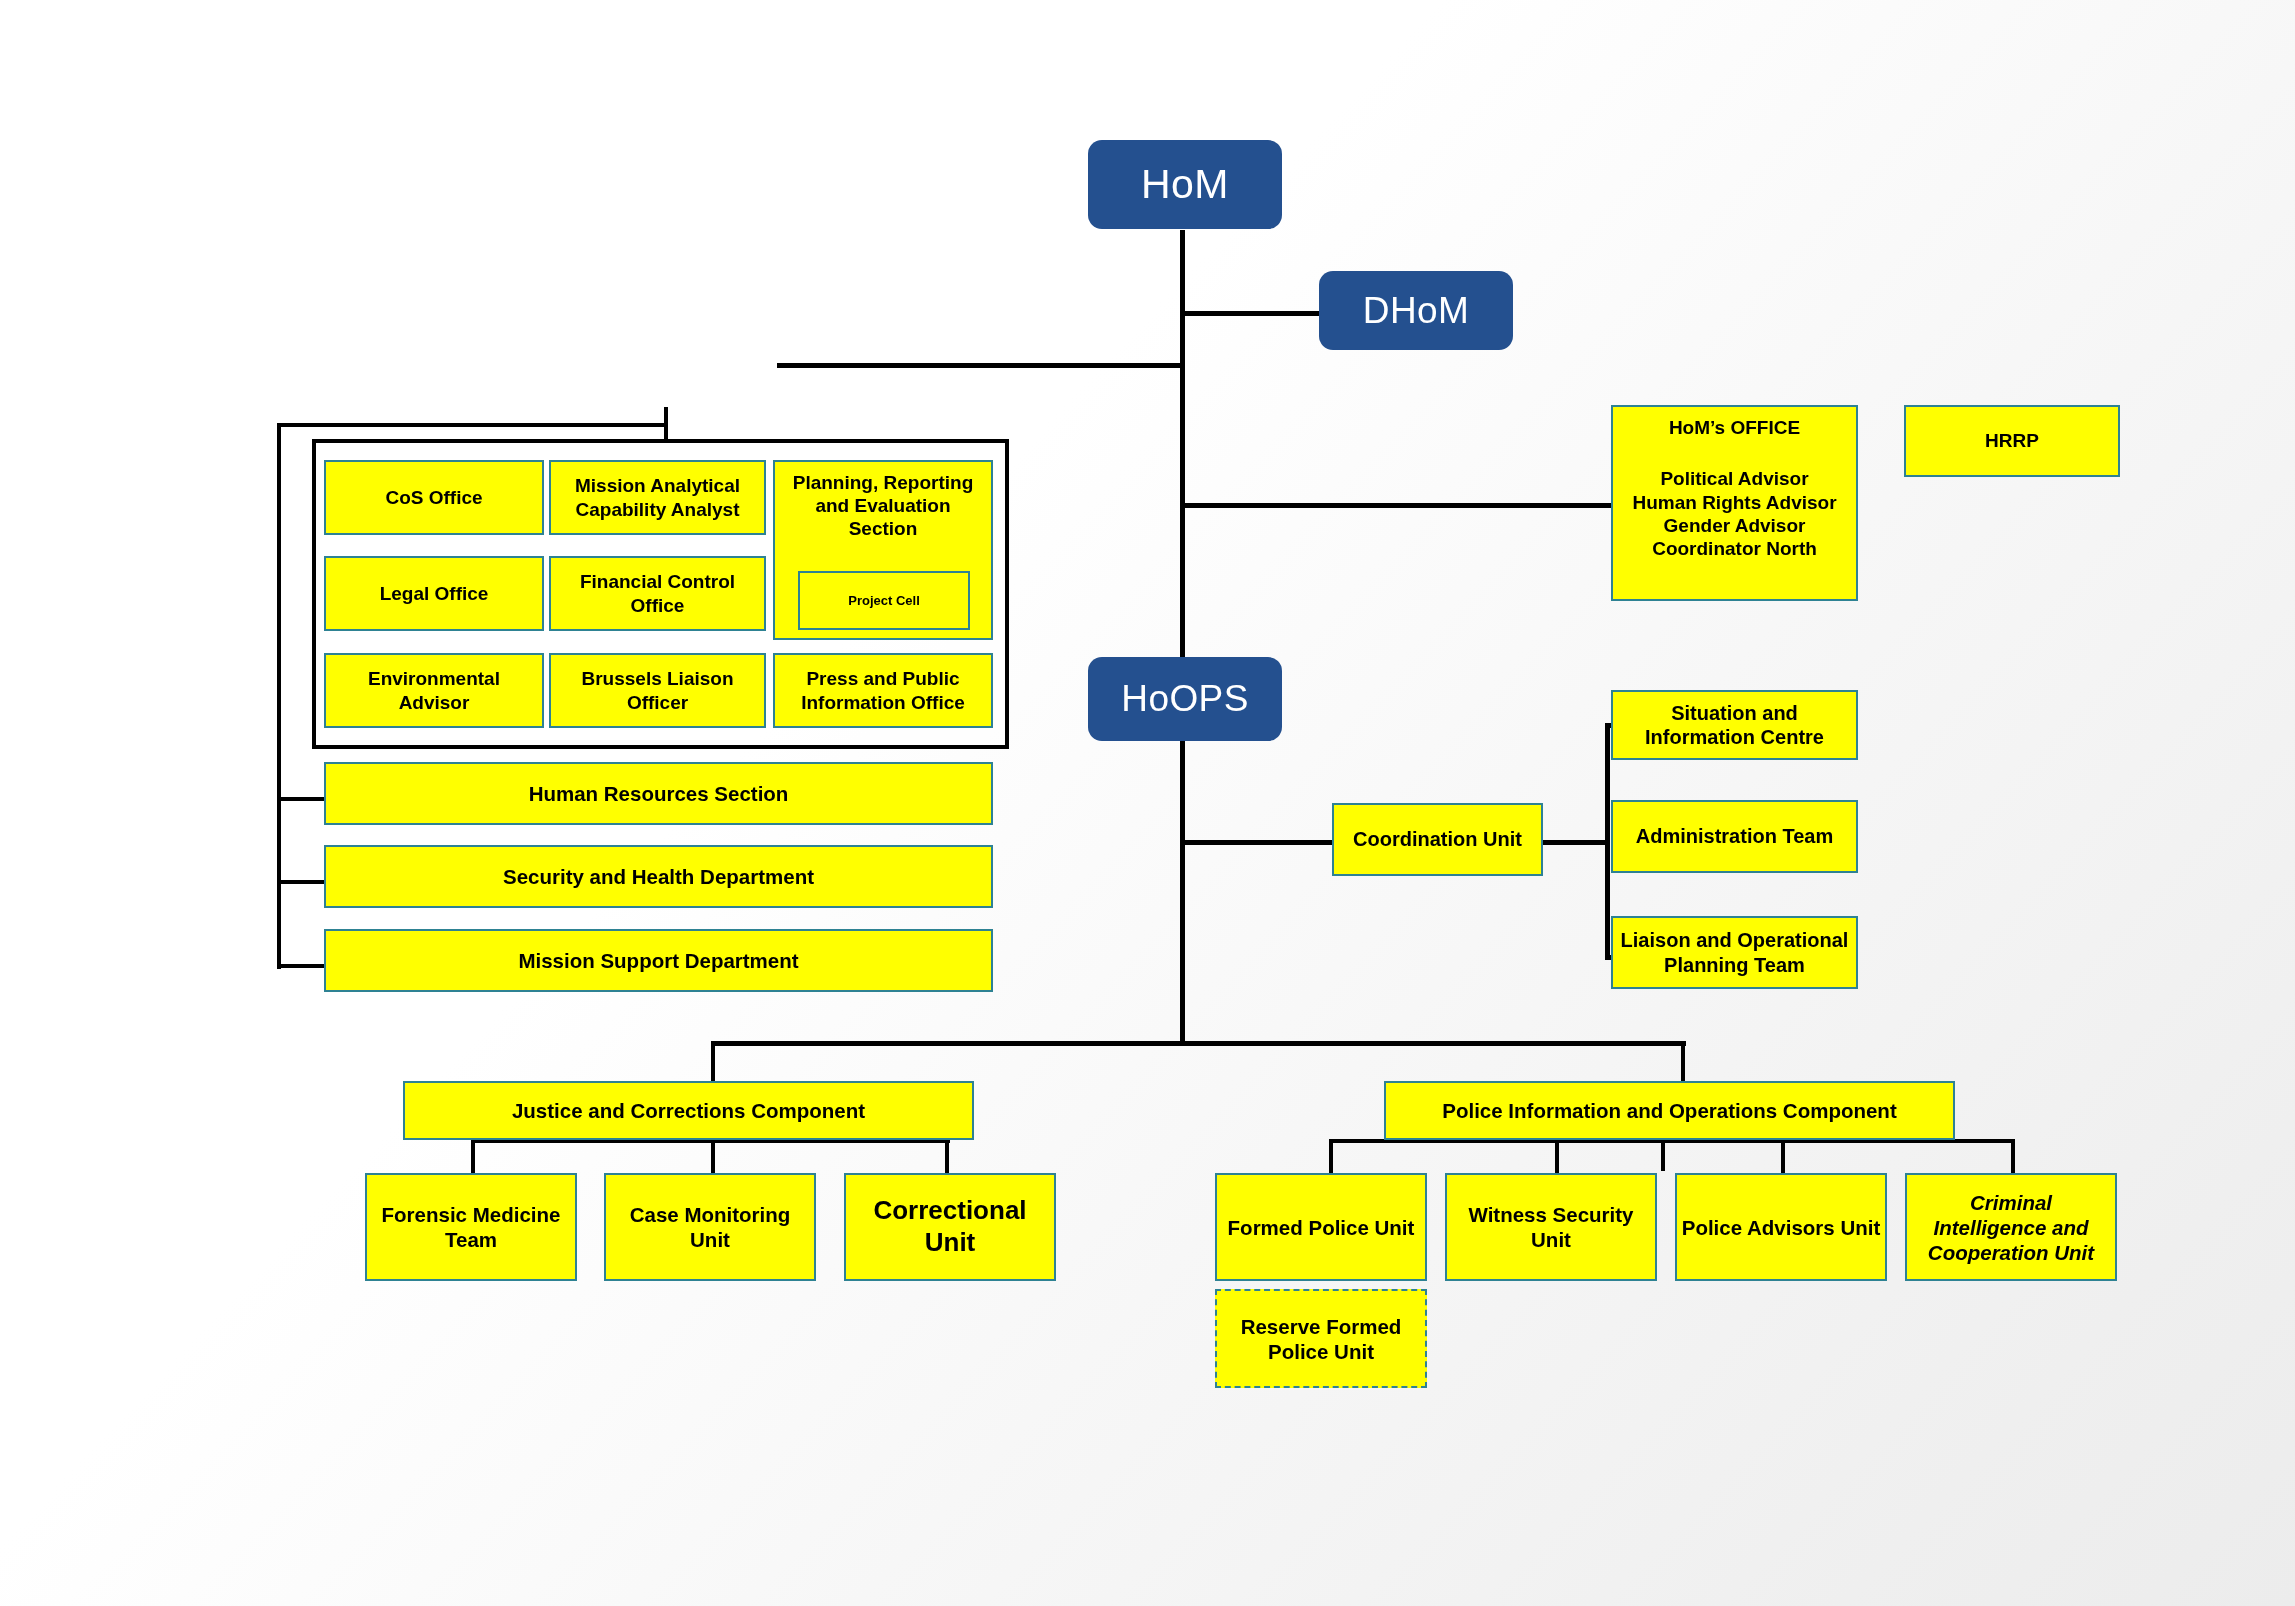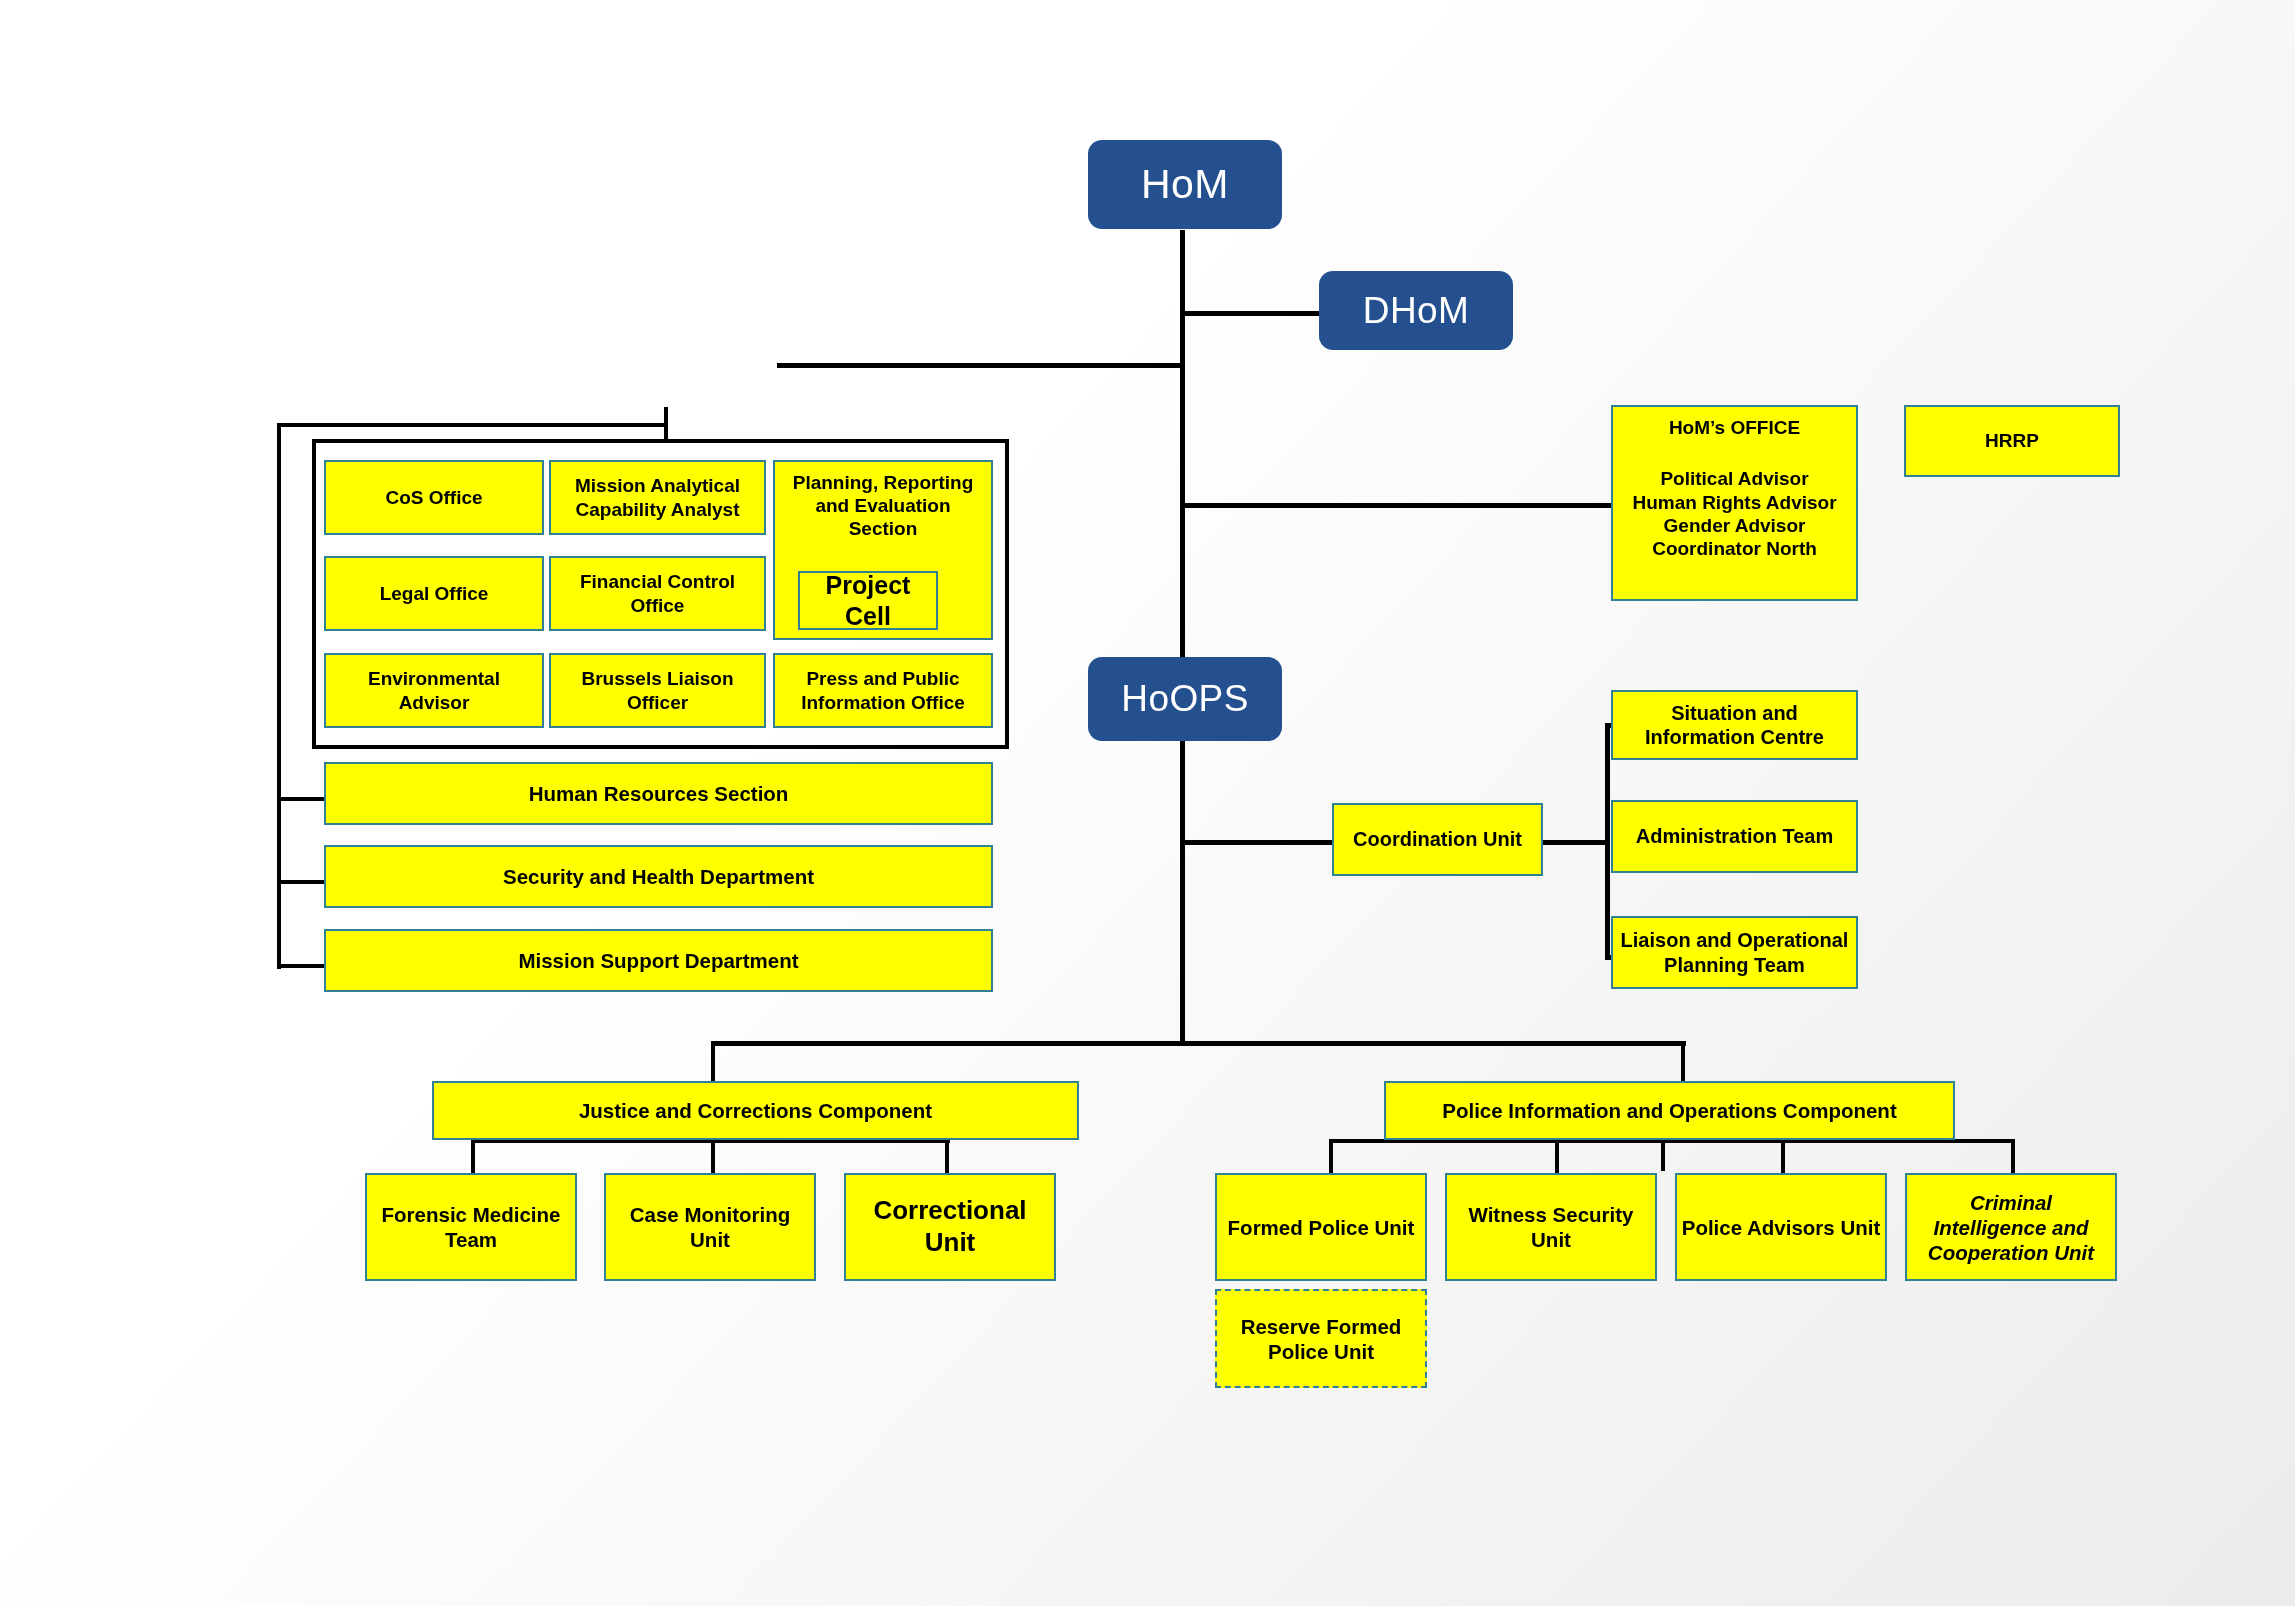--- a/index.html
+++ b/index.html
@@ -167,21 +167,21 @@
 
   <div class="ybox" style="left:549px; top:460px; width:217px; height:75px; font-size:19px;">
     <span>Mission Analytical Capability Analyst</span>
   </div>
 
   <div class="ybox tall-head" style="left:773px; top:460px; width:220px; height:180px; font-size:19px;">
     <div class="stack">
       <div>Planning, Reporting and Evaluation Section</div>
     </div>
   </div>
-  <div class="ybox" style="left:798px; top:571px; width:140px; height:59px; font-size:25px; z-index:8;">
+  <div class="ybox" style="left:798px; top:571px; width:172px; height:59px; font-size:13px; z-index:8;">
     <span>Project Cell</span>
   </div>
 
   <div class="ybox" style="left:324px; top:556px; width:220px; height:75px; font-size:19px;">
     <span>Legal Office</span>
   </div>
 
   <div class="ybox" style="left:549px; top:556px; width:217px; height:75px; font-size:19px;">
     <span>Financial Control Office</span>
   </div>
@@ -221,21 +221,21 @@
   </div>
 
   <div class="ybox" style="left:1611px; top:800px; width:247px; height:73px; font-size:20px;">
     <span>Administration Team</span>
   </div>
 
   <div class="ybox" style="left:1611px; top:916px; width:247px; height:73px; font-size:20px;">
     <span>Liaison and Operational Planning Team</span>
   </div>
 
-  <div class="ybox" style="left:432px; top:1081px; width:647px; height:59px; font-size:20.5px;">
+  <div class="ybox" style="left:403px; top:1081px; width:571px; height:59px; font-size:20.5px;">
     <span>Justice and Corrections Component</span>
   </div>
 
   <div class="ybox" style="left:1384px; top:1081px; width:571px; height:59px; font-size:20.5px;">
     <span>Police Information and Operations Component</span>
   </div>
 
   <div class="ybox" style="left:365px; top:1173px; width:212px; height:108px; font-size:20.5px;">
     <span>Forensic Medicine Team</span>
   </div>

